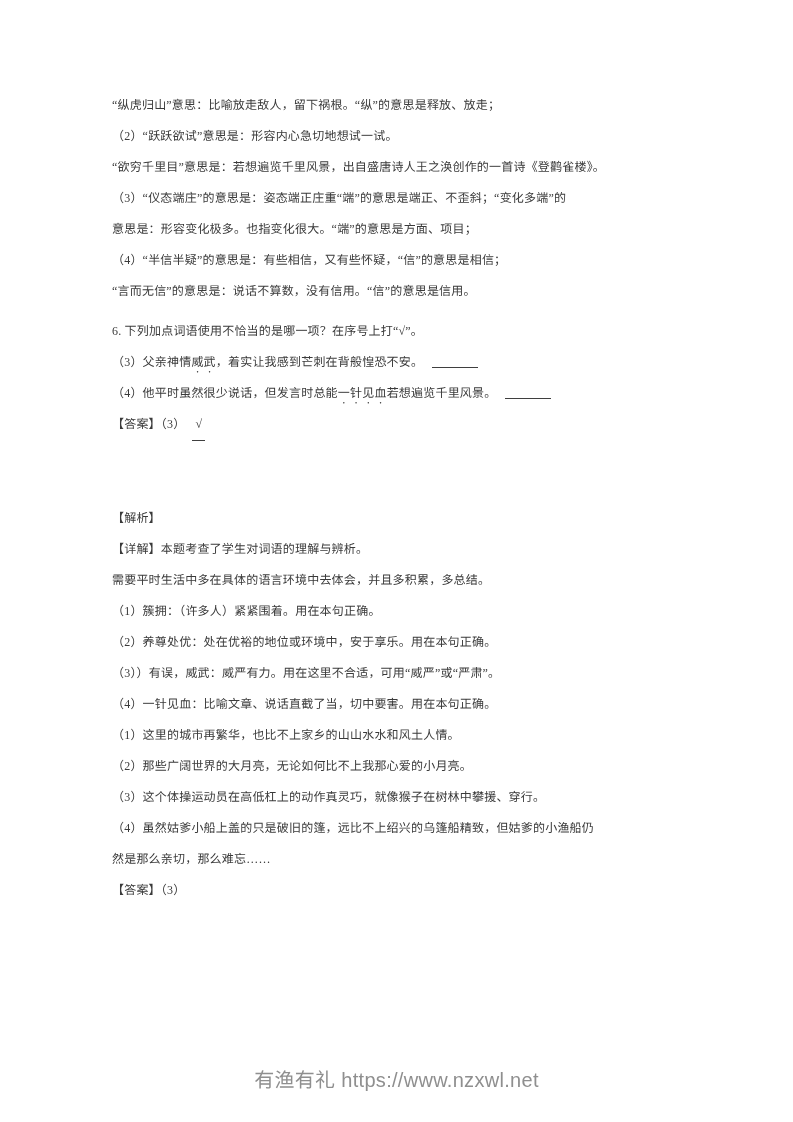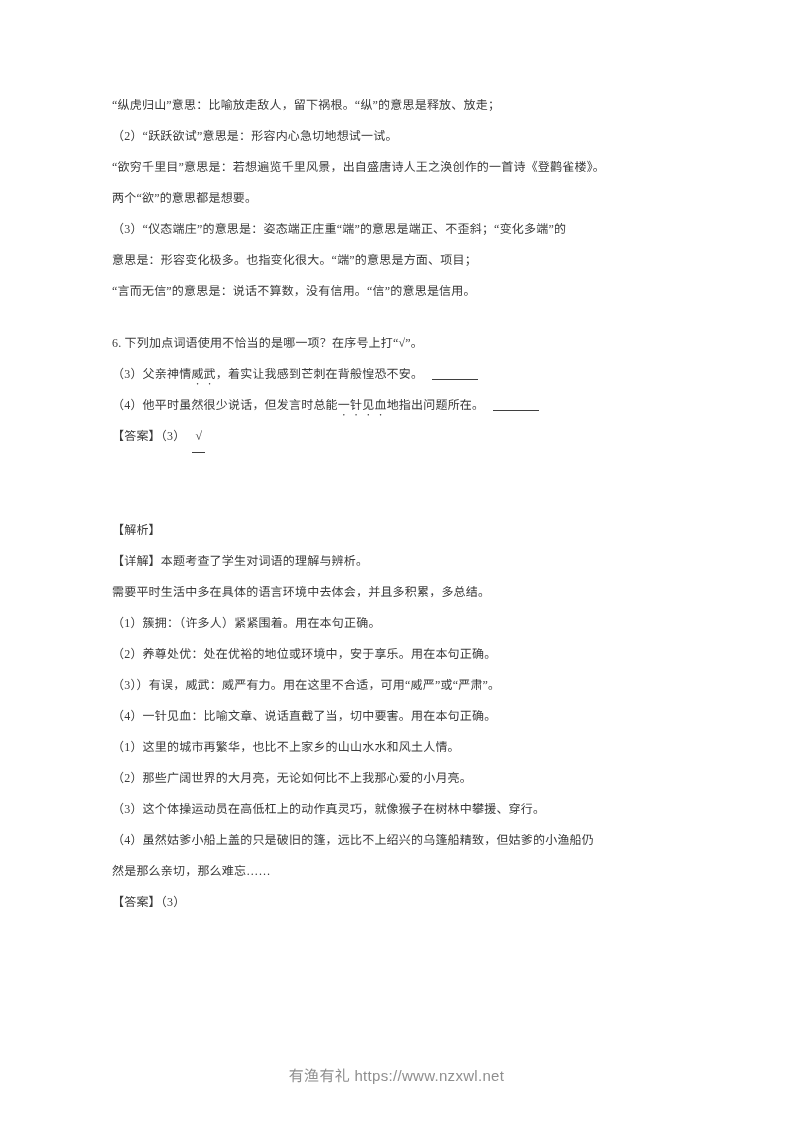--- a/index.html
+++ b/index.html
@@ -29,21 +29,21 @@
     font-size: 12px;
   }
   p.line {
     margin: 0;
     line-height: 31px;
     min-height: 31px;
     white-space: nowrap;
     letter-spacing: 0.2px;
   }
   p.line.question {
-    margin-top: 21px;
+    margin-top: 9px;
   }
   p.line.blank-line {
     height: 31px;
   }
   
   .em {
     -webkit-text-emphasis: filled dot #3a3a3a;
     -webkit-text-emphasis-position: under right;
     text-emphasis: filled dot #3a3a3a;
     text-emphasis-position: under right;
@@ -64,40 +64,40 @@
     padding: 0 3px 0 3px;
     margin-left: 7px;
   }
   .footer {
     position: absolute;
     left: 0;
     right: 0;
     top: 1064px;
     text-align: center;
     font-family: "Liberation Sans", "DejaVu Sans", sans-serif;
-    font-size: 15px;
+    font-size: 20px;
     color: #8f8f8f;
     letter-spacing: 0.3px;
   }
 </style>
 </head>
 <body>
 
 <div class="page">
   <div class="content">
       <p class="line"><span>“纵虎归山”意思：比喻放走敌人，留下祸根。“纵”的意思是释放、放走；</span></p>
       <p class="line"><span>（2）“跃跃欲试”意思是：形容内心急切地想试一试。</span></p>
       <p class="line"><span>“欲穷千里目”意思是：若想遍览千里风景，出自盛唐诗人王之涣创作的一首诗《登鹳雀楼》。</span></p>
-      <p class="line"><span>两个“欲”的意思都是想要。</span></p>
       <p class="line"><span>（3）“仪态端庄”的意思是：姿态端正庄重“端”的意思是端正、不歪斜；“变化多端”的</span></p>
       <p class="line"><span>意思是：形容变化极多。也指变化很大。“端”的意思是方面、项目；</span></p>
+      <p class="line"><span>（4）“半信半疑”的意思是：有些相信，又有些怀疑，“信”的意思是相信；</span></p>
       <p class="line"><span>“言而无信”的意思是：说话不算数，没有信用。“信”的意思是信用。</span></p>
       <p class="line question"><span>6. 下列加点词语使用不恰当的是哪一项？在序号上打“√”。</span></p>
       <p class="line"><span>（3）父亲神情</span><span class="em">威武</span><span>，着实让我感到芒刺在背般惶恐不安。</span><span class="blank"></span></p>
-      <p class="line"><span>（4）他平时虽然很少说话，但发言时总能</span><span class="em">一针见血</span><span>地指出问题所在。</span><span class="blank"></span></p>
+      <p class="line"><span>（4）他平时虽然很少说话，但发言时总能</span><span class="em">一针见血</span><span>若想遍览千里风景。</span><span class="blank"></span></p>
       <p class="line"><span>【答案】（3）</span><span class="u">√</span></p>
       <p class="line blank-line"></p>
       <p class="line blank-line"></p>
       <p class="line"><span>【解析】</span></p>
       <p class="line"><span>【详解】本题考查了学生对词语的理解与辨析。</span></p>
       <p class="line"><span>需要平时生活中多在具体的语言环境中去体会，并且多积累，多总结。</span></p>
       <p class="line"><span>（1）簇拥：（许多人）紧紧围着。用在本句正确。</span></p>
       <p class="line"><span>（2）养尊处优：处在优裕的地位或环境中，安于享乐。用在本句正确。</span></p>
       <p class="line"><span>（3））有误，威武：威严有力。用在这里不合适，可用“威严”或“严肃”。</span></p>
       <p class="line"><span>（4）一针见血：比喻文章、说话直截了当，切中要害。用在本句正确。</span></p>

